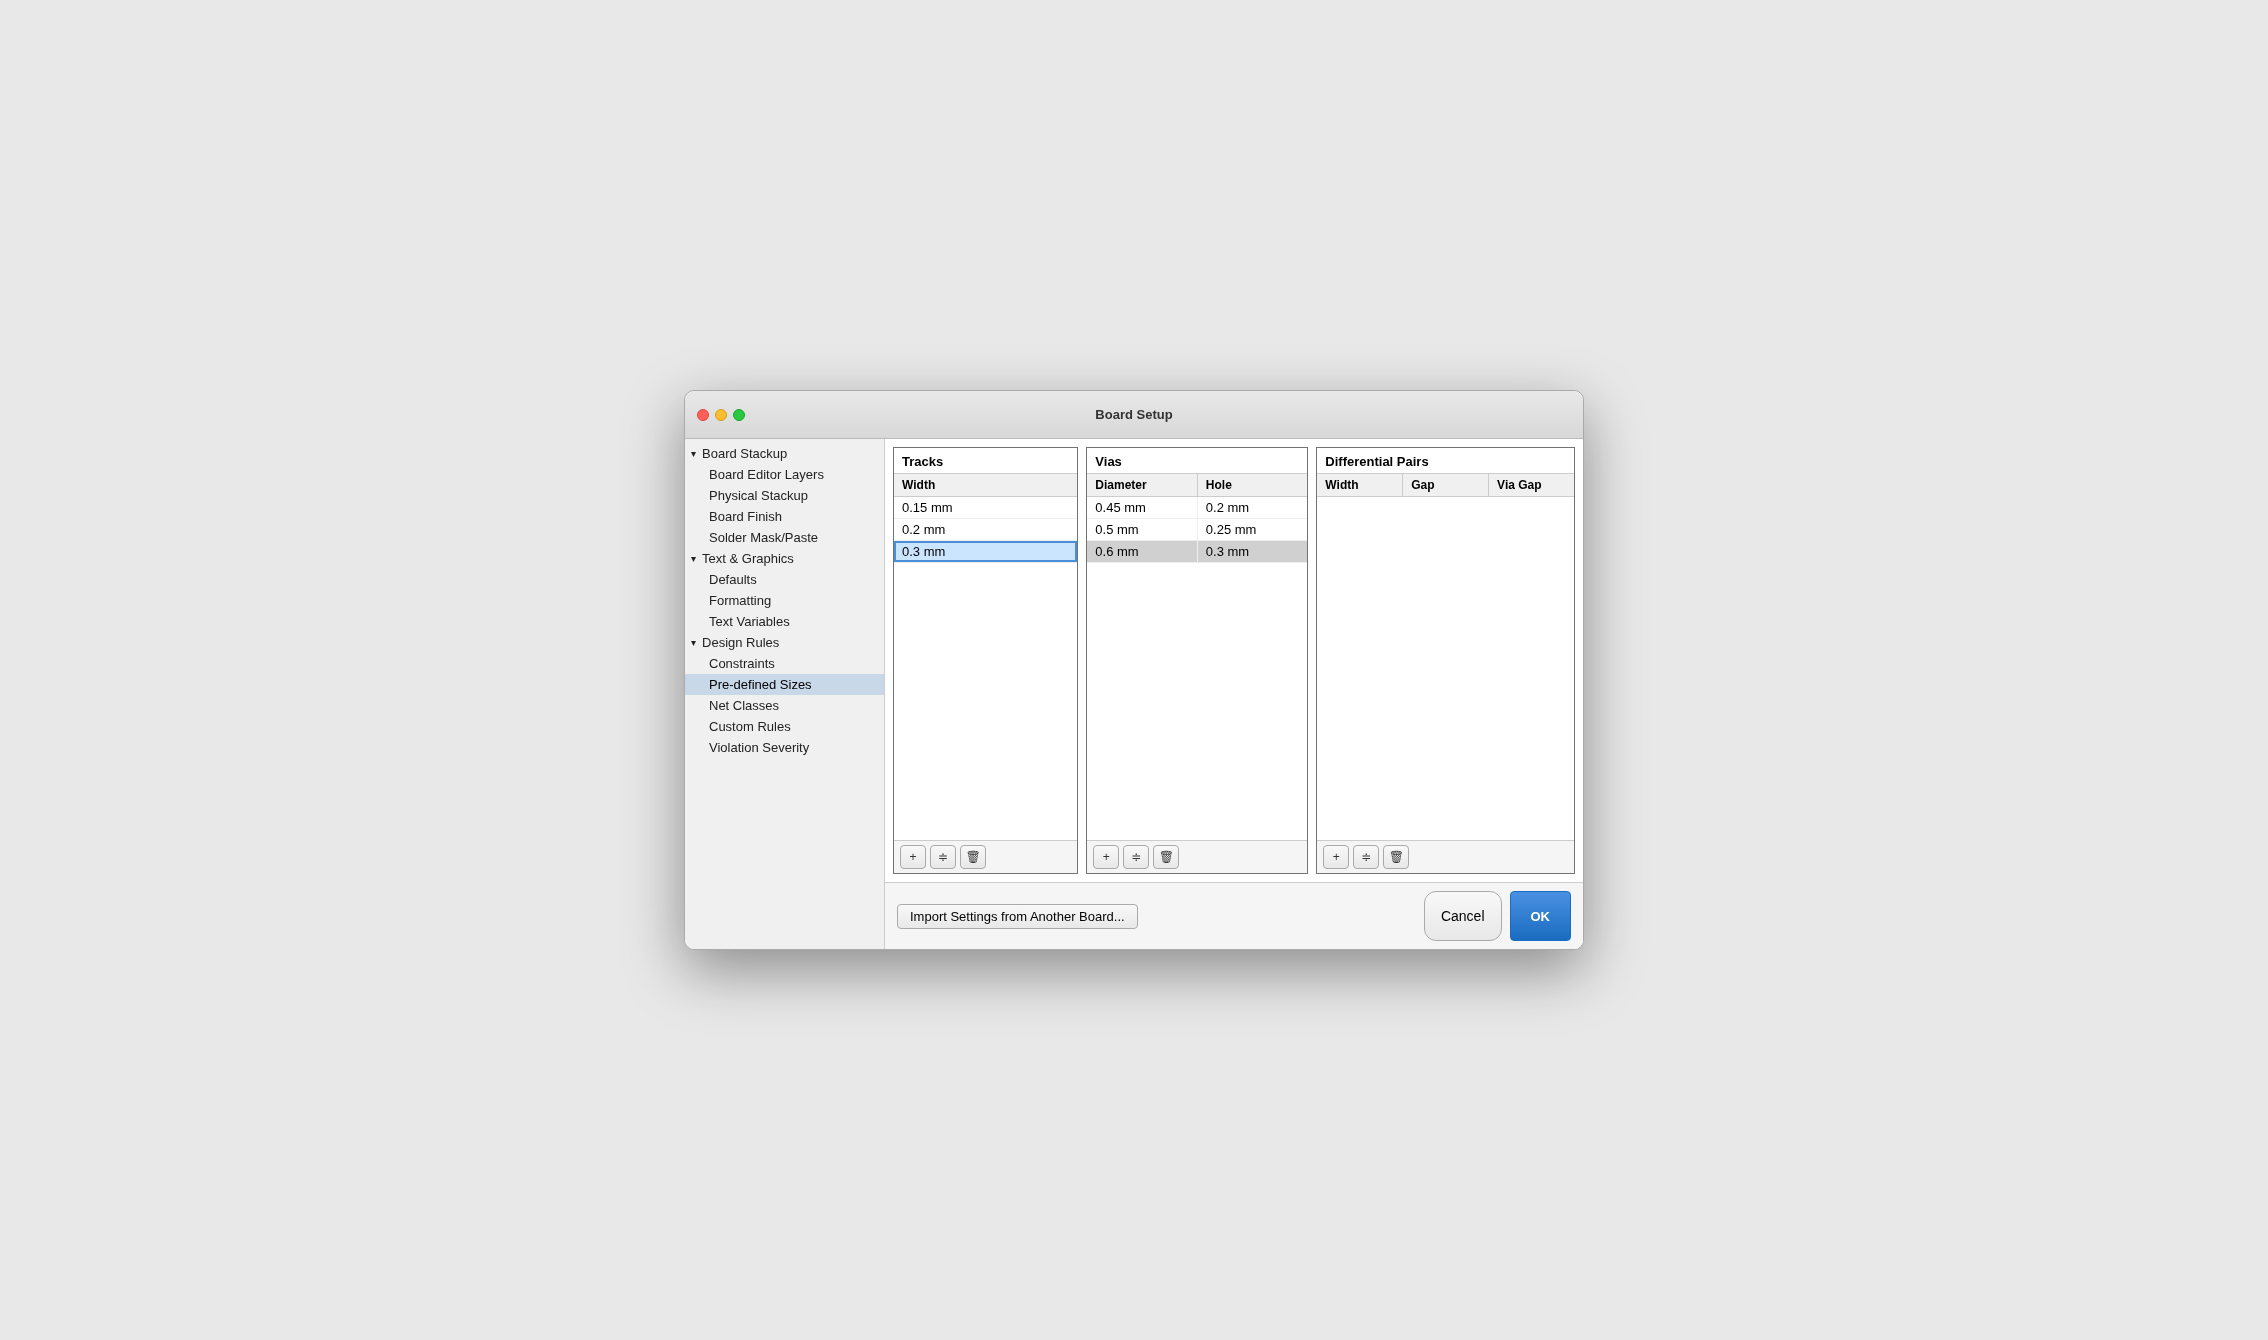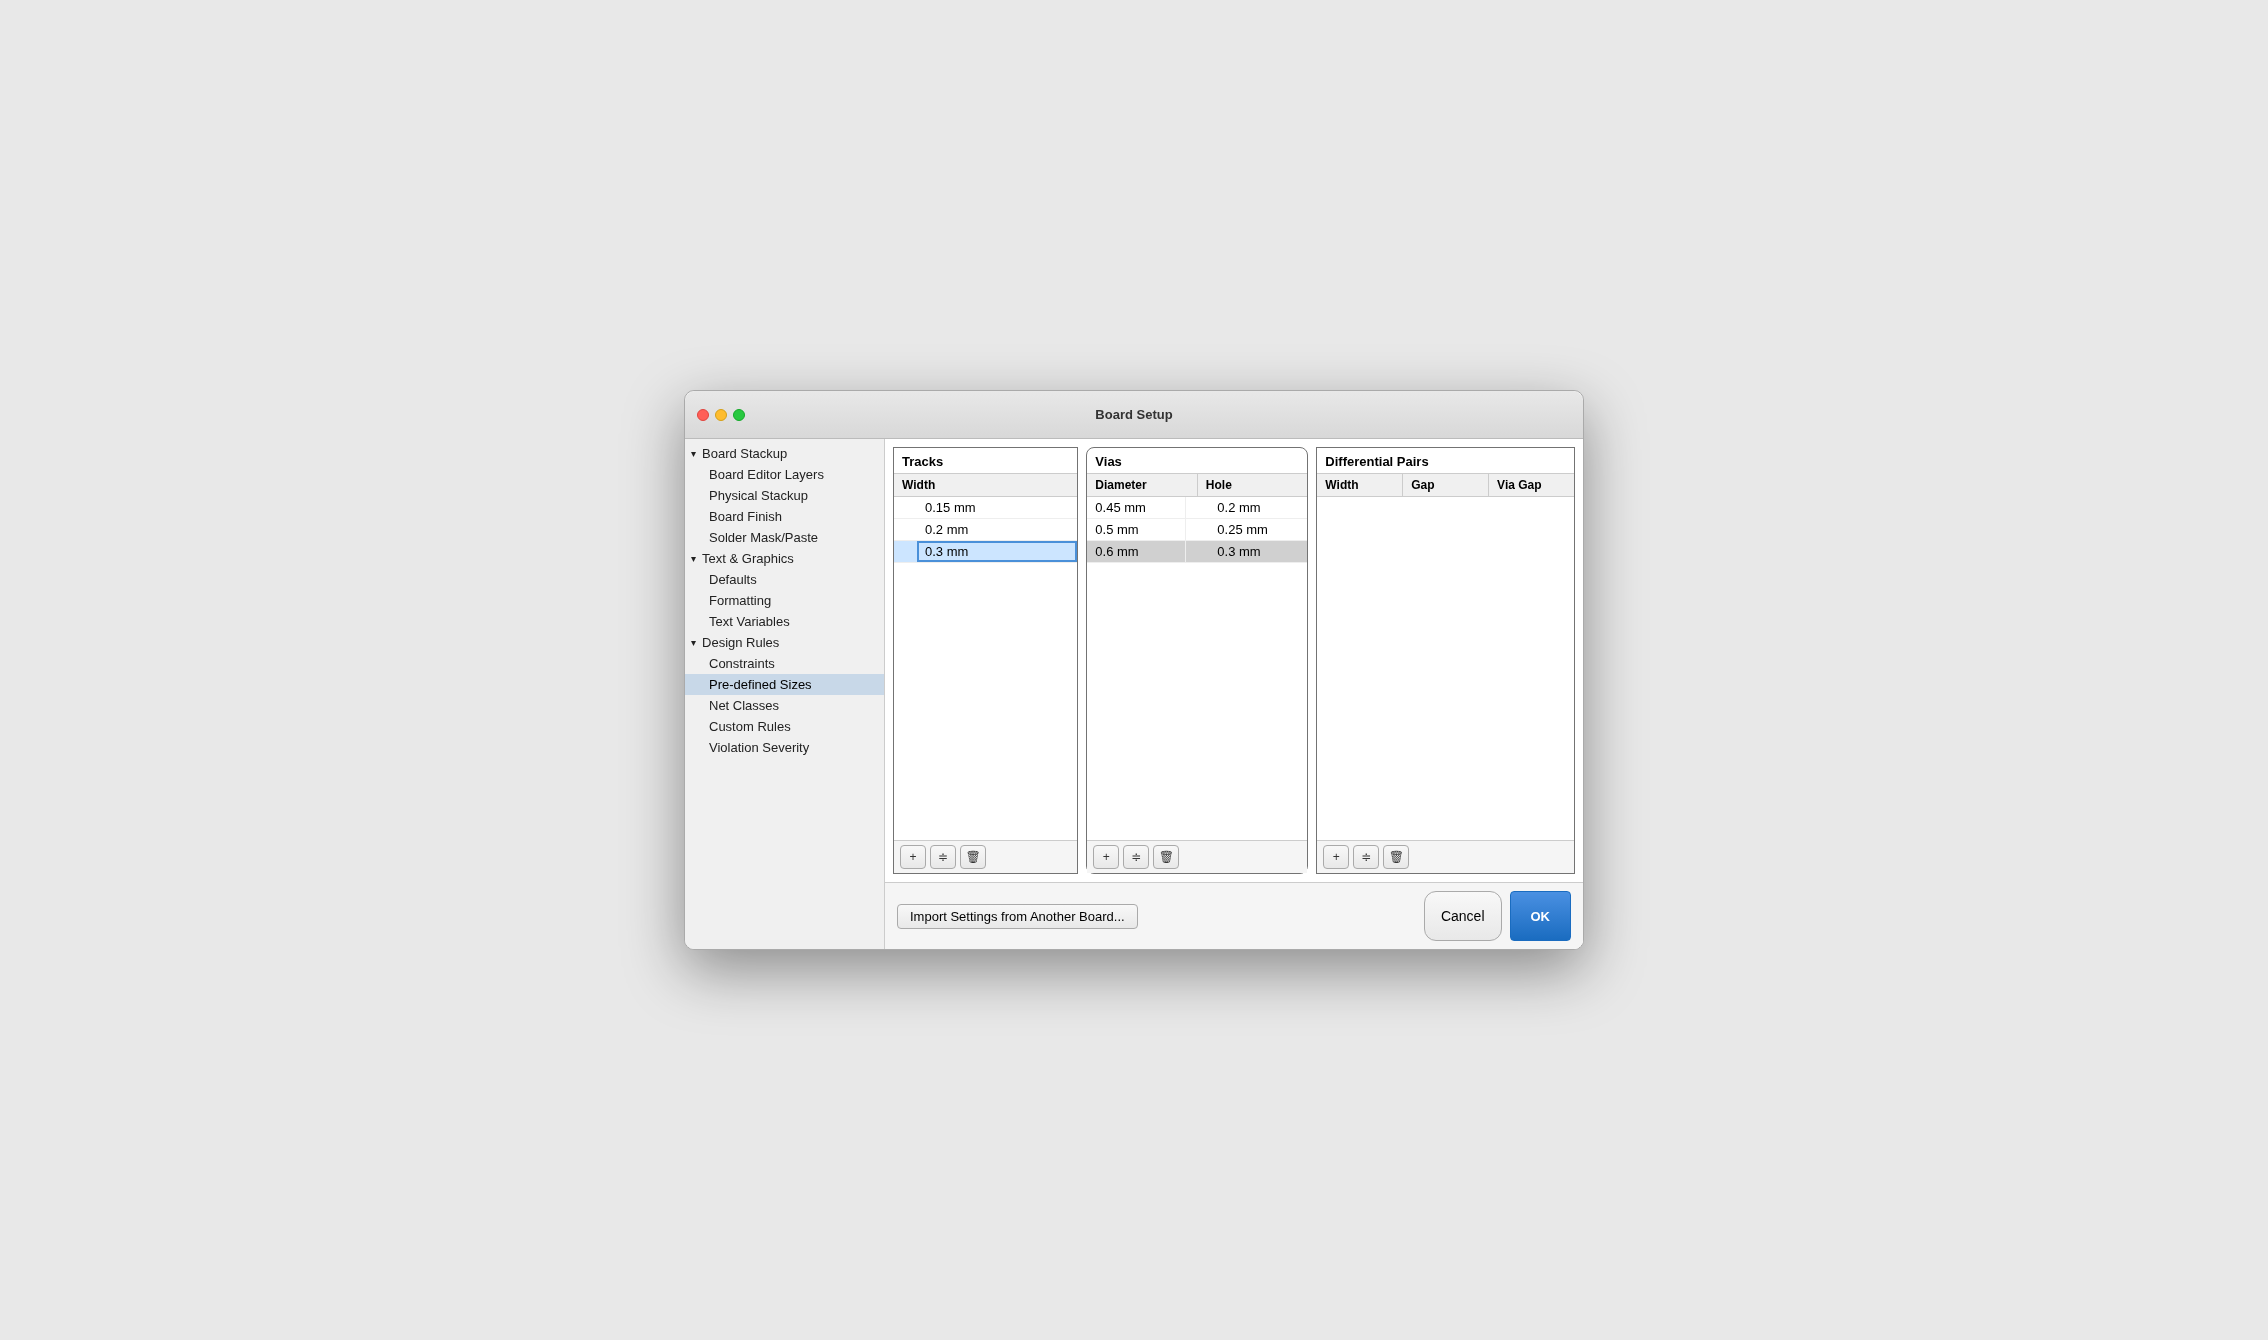--- a/index.html
+++ b/index.html
@@ -152,21 +152,21 @@
     .table-row.highlighted-row {
       background: #d0d0d0;
     }
     .table-cell {
       padding: 3px 8px;
       font-size: 13px;
       flex: 1;
       border-right: 1px solid #eee;
       color: #000;
     }
-    .table-cell:last-child { border-right: none; margin-left: 23px; }
+    .table-cell:last-child { border-right: none; }
     .table-cell.editing {
       background: #cce5ff;
       border: 2px solid #4a90d9;
       padding: 1px 6px;
     }
     .toolbar-row {
       display: flex;
       padding: 4px 6px;
       gap: 4px;
       border-top: 1px solid #ccc;
@@ -222,21 +222,20 @@
       border: 1px solid #1a6cc0;
       background: linear-gradient(to bottom, #4a90e2, #1a6cc0);
       border-radius: 4px;
       cursor: pointer;
       font-size: 13px;
       color: #fff;
       font-weight: 600;
     }
     .vias-section {
       flex: 1.2;
-      border-radius: 8px;
     }
     .diff-pairs-section {
       flex: 1.4;
     }
   </style>
 </head>
 <body>
 
 <div class="window">
 

